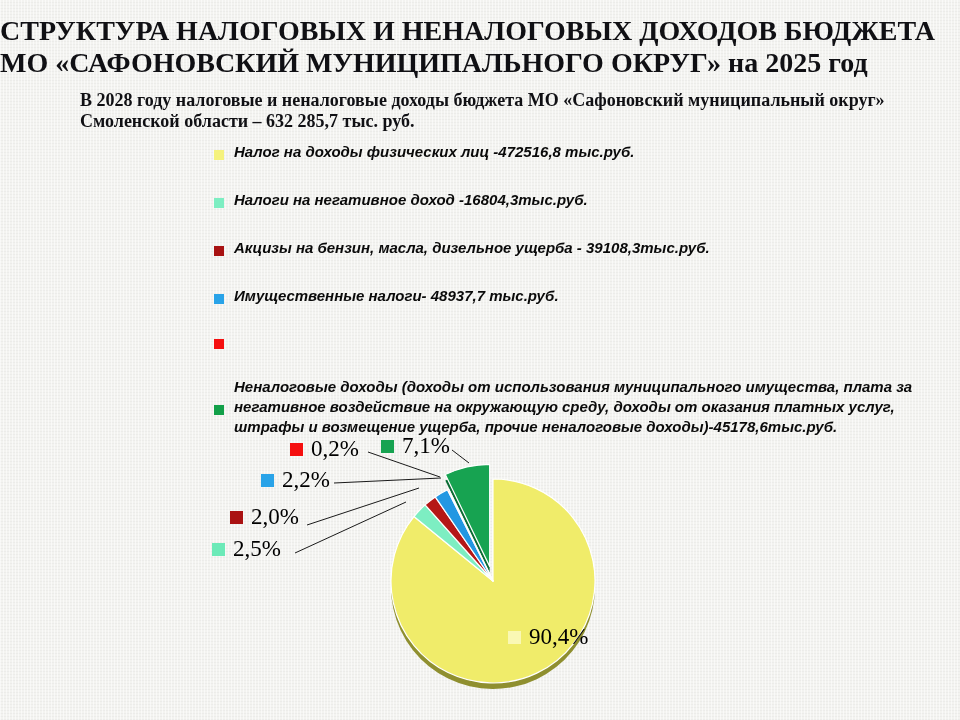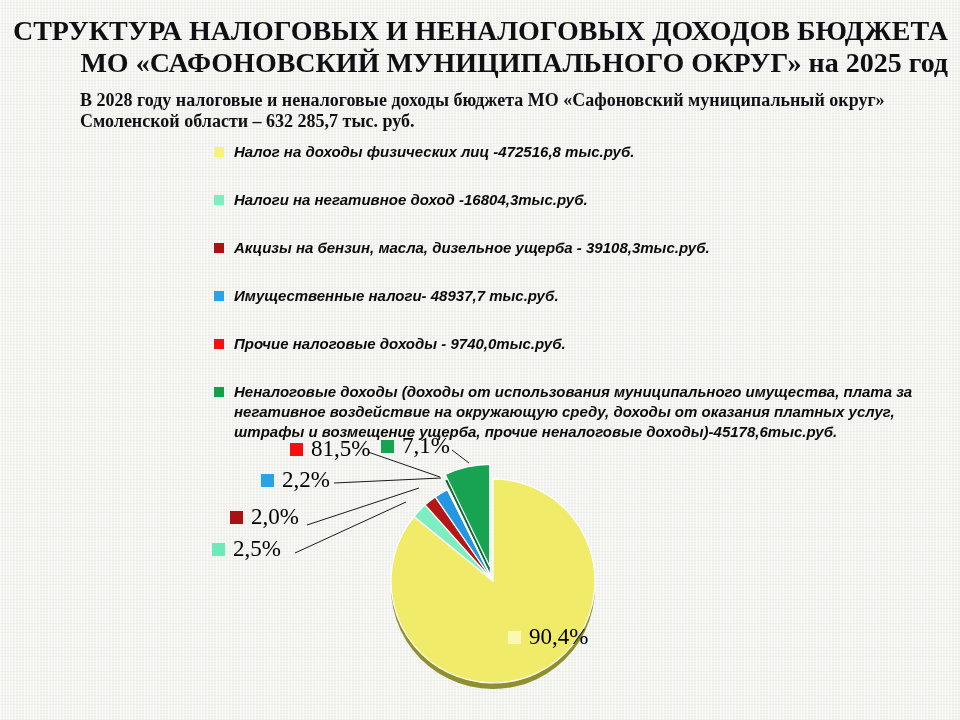--- a/index.html
+++ b/index.html
@@ -5,30 +5,30 @@
   html,body{margin:0;padding:0;}
   body{width:960px;height:720px;font-family:"Liberation Sans",sans-serif;}
   .slide{
     position:relative;width:960px;height:720px;overflow:hidden;
     background:
       repeating-linear-gradient(90deg, rgba(255,255,255,.55) 0 1px, rgba(0,0,0,0) 1px 3px),
       repeating-linear-gradient(0deg, rgba(110,110,110,.05) 0 1px, rgba(0,0,0,0) 1px 3px),
       #f3f3f0;
   }
   .title{
-    position:absolute;left:0;right:12px;top:15px;text-align:right;
+    position:absolute;left:0;right:12px;top:15px;text-align:left;
     font:bold 28px/32px "Liberation Serif",serif;color:#101014;
   }
   .subtitle{
     position:absolute;left:80px;top:90px;width:820px;
     font:bold 18px/21px "Liberation Serif",serif;color:#101014;
   }
   .legend{position:absolute;left:214px;top:142px;width:724px;list-style:none;margin:0;padding:0;}
   .legend-item{
-    display:flex;align-items:flex-start;margin-bottom:28px;
+    display:flex;align-items:center;margin-bottom:28px;
     font:italic bold 15px/20px "Liberation Sans",sans-serif;color:#0a0a0a;
   }
   .legend-item:last-child{margin-bottom:12px;}
   .legend-swatch{flex:0 0 10px;width:10px;height:10px;margin:5px 10px 0 0;}
   #pie-svg{position:absolute;left:150px;top:425px;z-index:1;}
   .pct-label{
     position:absolute;z-index:2;display:flex;align-items:center;
     font:23px "Liberation Serif",serif;color:#000;white-space:nowrap;
   }
   .pct-key{display:inline-block;width:13px;height:13px;margin-right:8px;}
@@ -66,21 +66,20 @@
     <li class="legend-item">
       <span class="legend-swatch" style="background: rgb(168, 18, 18);"></span>
       <span>Акцизы на бензин, масла, дизельное ущерба - 39108,3тыс.руб.</span>
     </li>
     <li class="legend-item">
       <span class="legend-swatch" style="background: rgb(41, 163, 232);"></span>
       <span>Имущественные налоги- 48937,7 тыс.руб.</span>
     </li>
     <li class="legend-item">
       <span class="legend-swatch" style="background: rgb(245, 15, 15);"></span>
-      <span>Прочие налоговые доходы - 9740,0тыс.руб.</span>
     </li>
     <li class="legend-item">
       <span class="legend-swatch" style="background: rgb(18, 160, 73);"></span>
       <span>Неналоговые доходы  (доходы от использования муниципального имущества, плата за негативное воздействие  на окружающую среду, доходы от оказания платных услуг, штрафы и возмещение ущерба, прочие неналоговые доходы)-45178,6тыс.руб.</span>
     </li>
   </ul>
 
   <svg id="pie-svg" width="520" height="295" viewBox="0 0 520 295">
     <g id="leader-lines">
         <line x1="218" y1="27" x2="290" y2="52" stroke="#1a1a1a" stroke-width="1"></line>
@@ -102,21 +101,21 @@
         <path d="M 343 156 L 263.9484035486872 91.54191207847698 A 102 102 0 0 1 275.1014946632309 79.8830309784163 Z" fill="#7deec2" stroke="#ffffff" stroke-width="1.2" stroke-linejoin="round"></path>
         <path d="M 343 156 L 275.1014946632309 79.8830309784163 A 102 102 0 0 1 285.2620642809317 71.91474101306021 Z" fill="#b51717" stroke="#ffffff" stroke-width="1.2" stroke-linejoin="round"></path>
         <path d="M 343 156 L 285.2620642809317 71.91474101306021 A 102 102 0 0 1 297.5006718540857 64.71029007456312 Z" fill="#2397e2" stroke="#ffffff" stroke-width="1.2" stroke-linejoin="round"></path>
         <path d="M 343 156 L 297.5006718540857 64.71029007456312 A 102 102 0 0 1 298.6607233188974 64.14125766484372 Z" fill="#fa0f0f" stroke="#ffffff" stroke-width="1.2" stroke-linejoin="round"></path>
         <path d="M 339.6555702040925 141.3775929019793 L 295.3162935229899 49.51885056682303 A 102 102 0 0 1 339.65557020409256 39.37759290197931 Z" fill="#17a351" stroke="#ffffff" stroke-width="1.2" stroke-linejoin="round"></path>
       </g>
   </svg>
 
   <div class="pct-label" id="pl-02">
     <span class="pct-key" style="background: rgb(245, 15, 15);"></span>
-    <span>81,5%</span>
+    <span>0,2%</span>
   </div>
   <div class="pct-label" id="pl-71">
     <span class="pct-key" style="background: rgb(23, 163, 81);"></span>
     <span>7,1%</span>
   </div>
   <div class="pct-label" id="pl-22">
     <span class="pct-key" style="background: rgb(41, 163, 232);"></span>
     <span>2,2%</span>
   </div>
   <div class="pct-label" id="pl-20">

